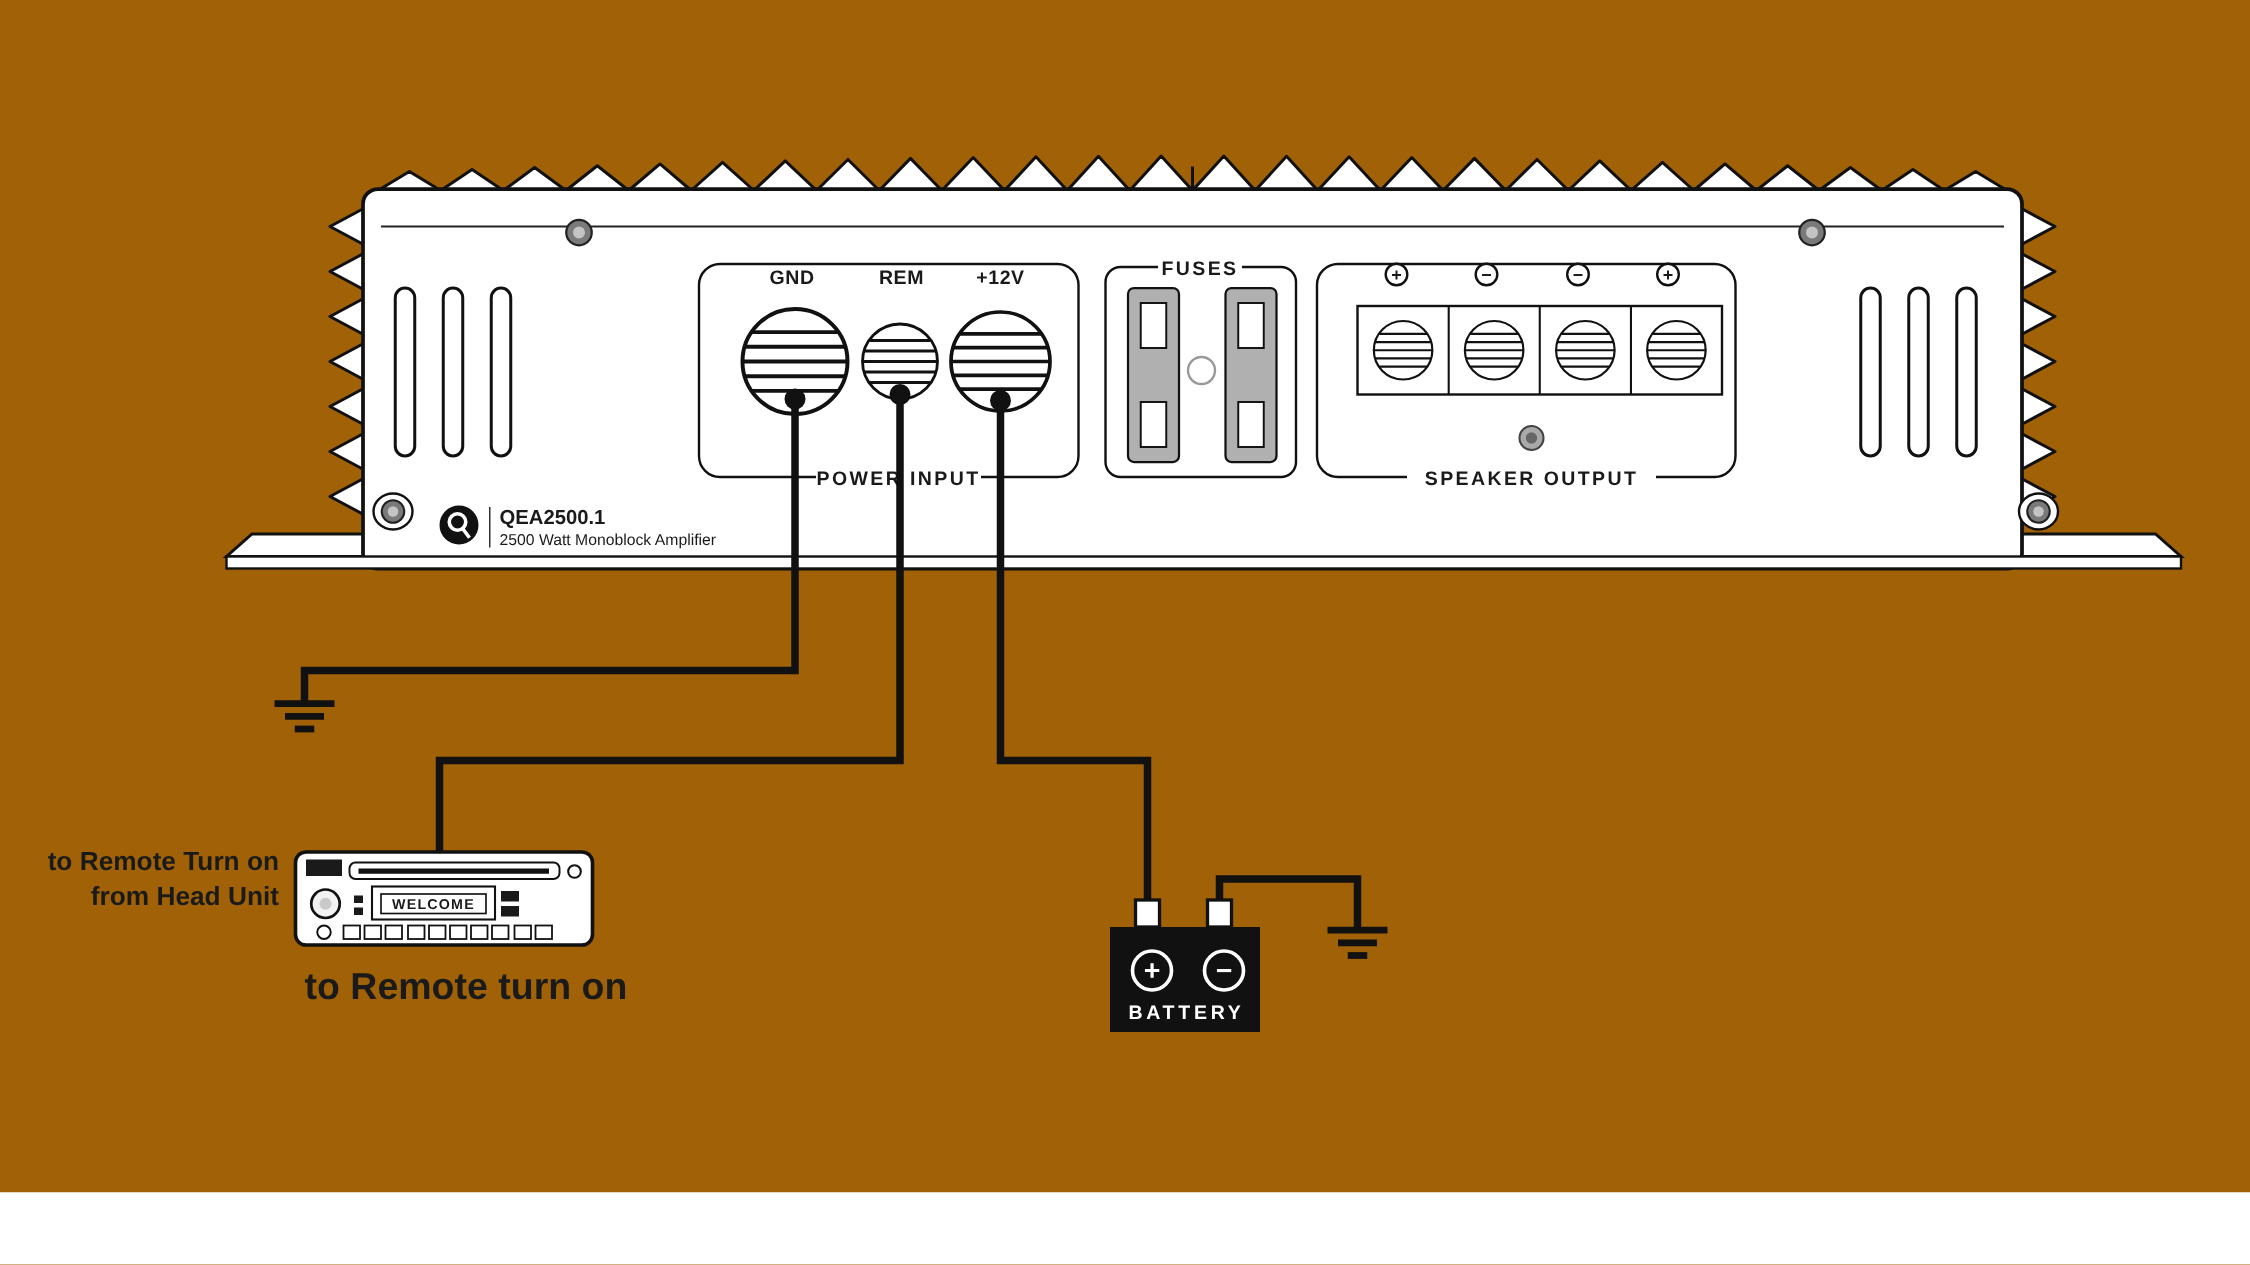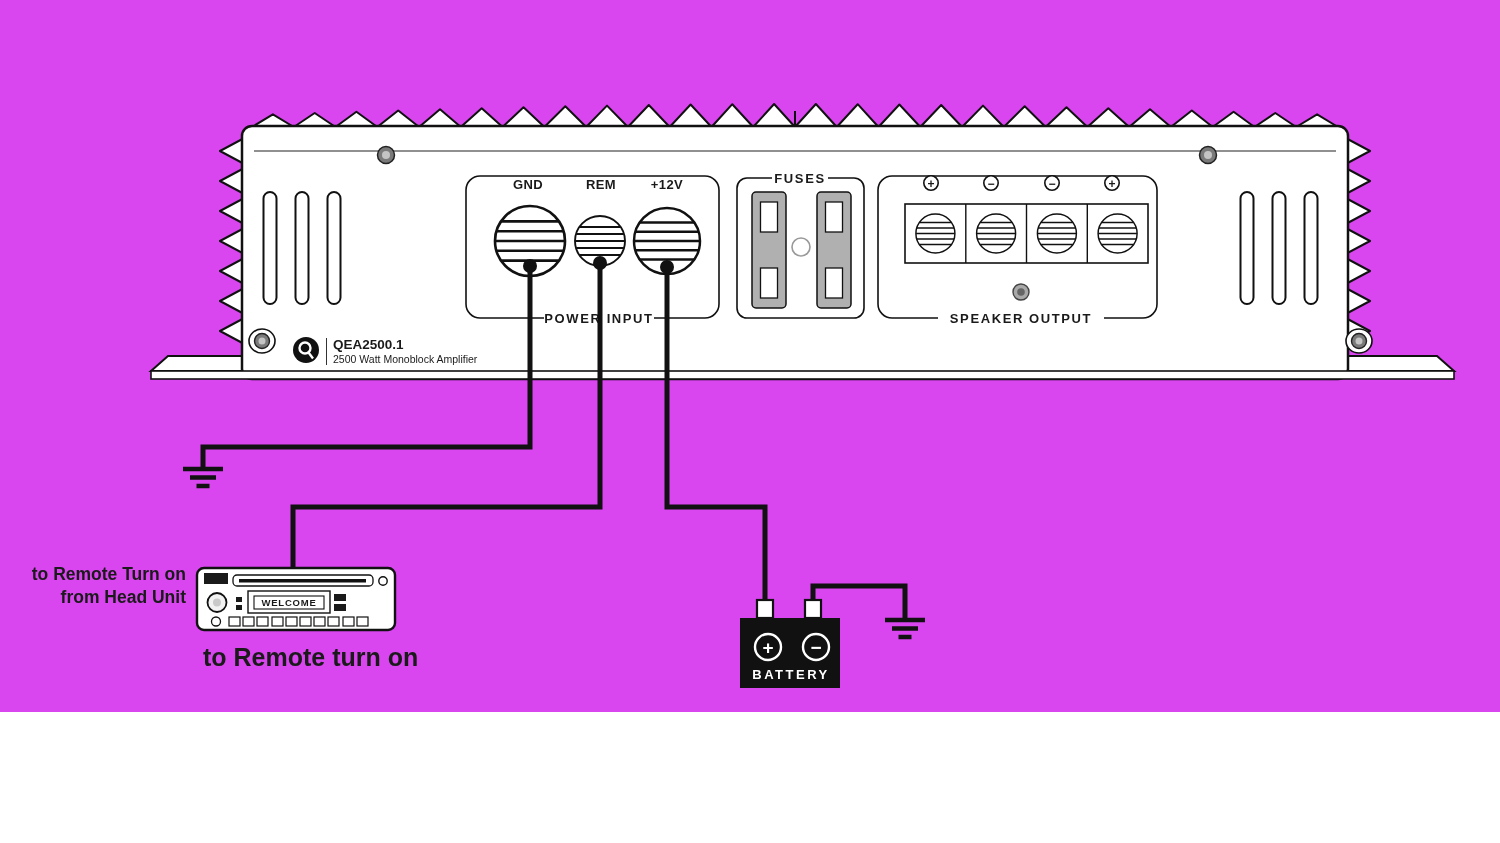--- a/index.html
+++ b/index.html
@@ -1,16 +1,16 @@
 <!DOCTYPE html>
 <html><head>
 <meta charset="utf-8">
 <style>
   html,body{margin:0;padding:0;background:#fff}
-  .stage{width:1500px;height:712px;position:relative;background:#d946ef;overflow:hidden}
+  .stage{width:1500px;height:795px;position:relative;background:#a16207;overflow:hidden}
   svg{display:block}
   text{font-family:"Liberation Sans",sans-serif;fill:#1a1a1a}
   .lbl{font-size:13px;font-weight:600;letter-spacing:.4px}
   .grp{font-size:13px;font-weight:600;letter-spacing:1.6px}
   .model{font-size:13.5px;font-weight:700}
   .sub{font-size:10.5px;font-weight:400}
   .ann{font-size:17.5px;font-weight:700}
   .cap{font-size:25px;font-weight:700}
   .batt{font-size:13px;font-weight:600;letter-spacing:2.5px;fill:#fff}
   .bsym{font-size:19px;font-weight:700;fill:#fff}

